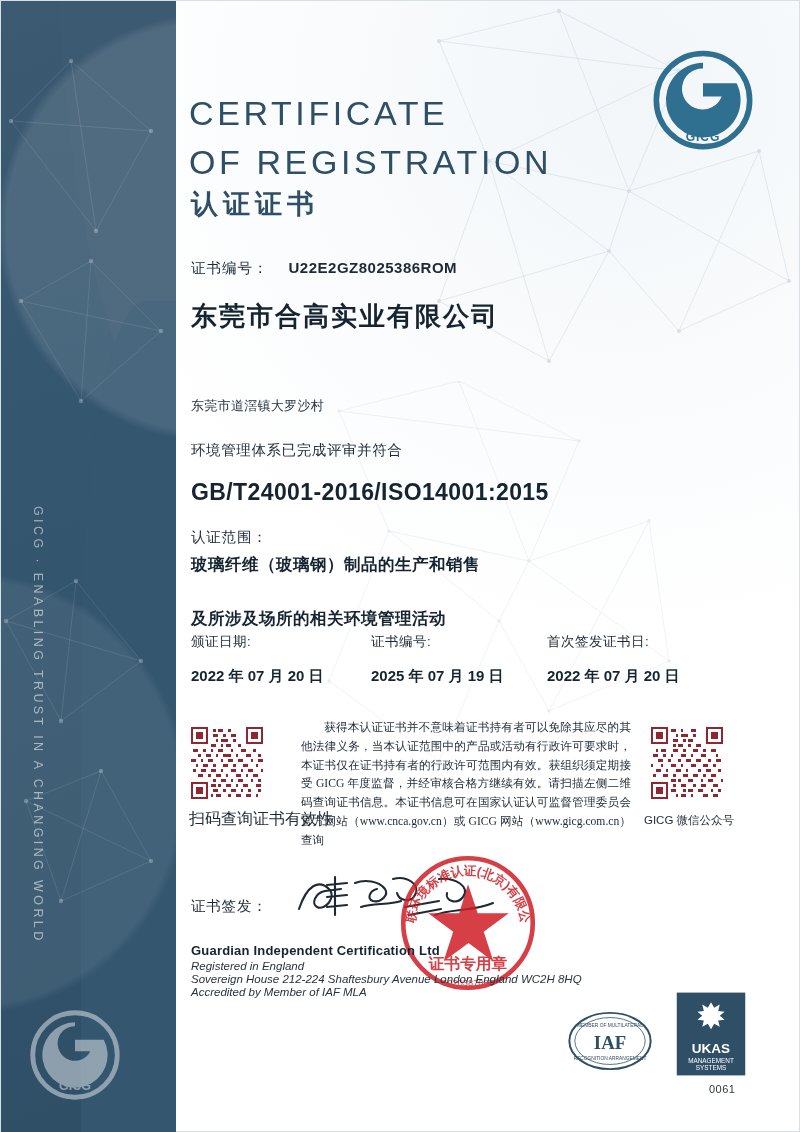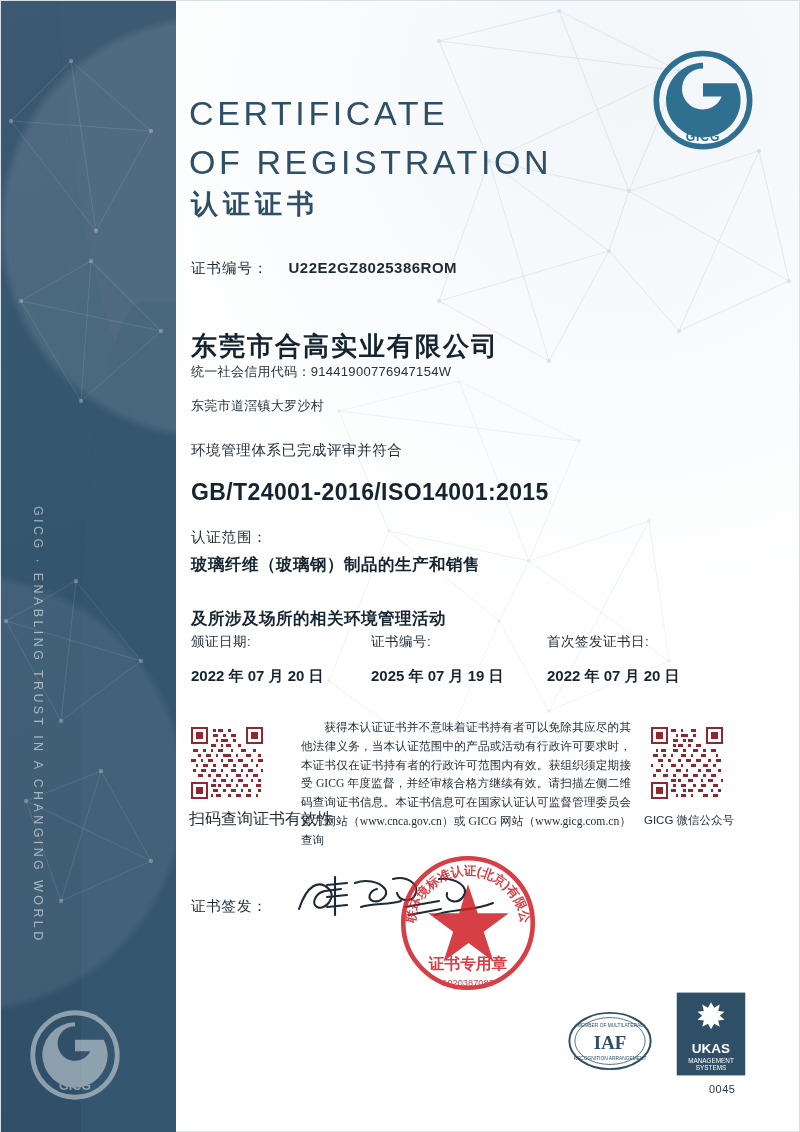--- a/index.html
+++ b/index.html
@@ -71,21 +71,21 @@
   h1.title .l2{display:block;}
   .cn-title{
     position:absolute;left:2px;top:185px;
     font-size:27px;font-weight:bold;letter-spacing:5px;color:#2f4f67;
   }
   .row-certno{position:absolute;left:2px;top:258px;font-size:14.5px;color:#1d2a36;}
   .row-certno .lbl{letter-spacing:1px;}
   .row-certno .val{font-weight:bold;margin-left:16px;letter-spacing:.5px;font-size:15px;}
   .company{
     position:absolute;left:2px;top:298px;
-    font-size:26px;font-weight:bold;letter-spacing:2px;color:#152430;margin-top:30px;
+    font-size:26px;font-weight:bold;letter-spacing:2px;color:#152430;
   }
   .usci{position:absolute;left:2px;top:362px;font-size:13px;color:#26333e;letter-spacing:.3px;}
   .addr{position:absolute;left:2px;top:396px;font-size:13px;color:#26333e;letter-spacing:.3px;}
   .stmt{position:absolute;left:2px;top:440px;font-size:14.5px;color:#1d2a36;letter-spacing:.6px;}
   .standard{
     position:absolute;left:2px;top:478px;
     font-size:23px;font-weight:bold;color:#152430;letter-spacing:.4px;
   }
   .scope-label{position:absolute;left:2px;top:527px;font-size:14.5px;letter-spacing:.8px;}
   .scope-1{position:absolute;left:2px;top:553px;font-size:16.5px;font-weight:bold;letter-spacing:.5px;color:#152430;}
@@ -232,23 +232,20 @@
 
     <div class="cn-title">认证证书</div>
 
     <div class="row-certno">
       <span class="lbl">证书编号：</span>
       <span class="val">U22E2GZ8025386ROM</span>
     </div>
 
     <div class="company">东莞市合高实业有限公司</div>
 
-    <div class="usci">
-      <span>统一社会信用代码：</span><span>91441900776947154W</span>
-    </div>
 
     <div class="addr">东莞市道滘镇大罗沙村</div>
 
     <div class="stmt">环境管理体系已完成评审并符合</div>
 
     <div class="standard">GB/T24001-2016/ISO14001:2015</div>
 
     <div class="scope-label">认证范围：</div>
     <div class="scope-1">玻璃纤维（玻璃钢）制品的生产和销售</div>
     <div class="scope-2">及所涉及场所的相关环境管理活动</div>
@@ -494,32 +491,38 @@
         <path d="M80 38 l10.5 31.5 h33.5 l-27 20 10.5 32 -27 -19.8 -27 19.8 10.5 -32 -27 -20 h33.5 z" fill="#cf2027"></path>
         <path id="arcTop" d="M22 86 A58 58 0 0 1 138 86" fill="none"></path>
         <text font-size="13.5" fill="#cf2027" font-family="Liberation Sans, sans-serif" font-weight="bold">
           <textPath href="#arcTop" startOffset="50%" text-anchor="middle">中联环境标准认证(北京)有限公司</textPath>
         </text>
         <text x="80" y="130" font-size="17" fill="#cf2027" text-anchor="middle" font-family="Liberation Sans, sans-serif" font-weight="bold">证书专用章</text>
         <text x="80" y="148" font-size="10" fill="#cf2027" text-anchor="middle" font-family="Liberation Sans, sans-serif">1020387083</text>
       </g>
     </svg>
 
+    <div class="footer">
+      <div class="f1">Guardian Independent Certification Ltd</div>
+      <div class="f2">Registered in England</div>
+      <div class="f3">Sovereign House 212-224 Shaftesbury Avenue London England WC2H 8HQ</div>
+      <div class="f4">Accredited by Member of IAF MLA</div>
+    </div>
 
     <svg class="iaf" viewBox="0 0 110 80">
       <ellipse cx="55" cy="40" rx="52" ry="36" fill="none" stroke="#2f4f67" stroke-width="2.5"></ellipse>
       <ellipse cx="55" cy="40" rx="45" ry="30" fill="none" stroke="#2f4f67" stroke-width="1"></ellipse>
       <text x="55" y="22" font-size="6.2" fill="#2f4f67" text-anchor="middle" font-family="Liberation Sans, sans-serif">MEMBER OF MULTILATERAL</text>
       <text x="55" y="50" font-size="24" fill="#2f4f67" text-anchor="middle" font-family="Liberation Serif, serif" font-weight="bold">IAF</text>
       <text x="55" y="64" font-size="6.2" fill="#2f4f67" text-anchor="middle" font-family="Liberation Sans, sans-serif">RECOGNITION ARRANGEMENT</text>
     </svg>
 
     <svg class="ukas" viewBox="0 0 90 108">
       <rect x="2" y="2" width="86" height="104" fill="#2f4f67"></rect>
       <path d="M45 14 l4 7 7 -4 -2 8 8 1 -6 5 6 5 -8 1 2 8 -7 -4 -4 7 -4 -7 -7 4 2 -8 -8 -1 6 -5 -6 -5 8 -1 -2 -8 7 4 z" fill="#ffffff"></path>
       <text x="45" y="78" font-size="17" fill="#ffffff" text-anchor="middle" font-family="Liberation Sans, sans-serif" font-weight="bold">UKAS</text>
       <text x="45" y="90" font-size="8" fill="#ffffff" text-anchor="middle" font-family="Liberation Sans, sans-serif">MANAGEMENT</text>
       <text x="45" y="99" font-size="8" fill="#ffffff" text-anchor="middle" font-family="Liberation Sans, sans-serif">SYSTEMS</text>
     </svg>
 
-    <div class="docnum">0045</div>
+    <div class="docnum">0061</div>
   </div>
 </div>
 
 </body></html>

